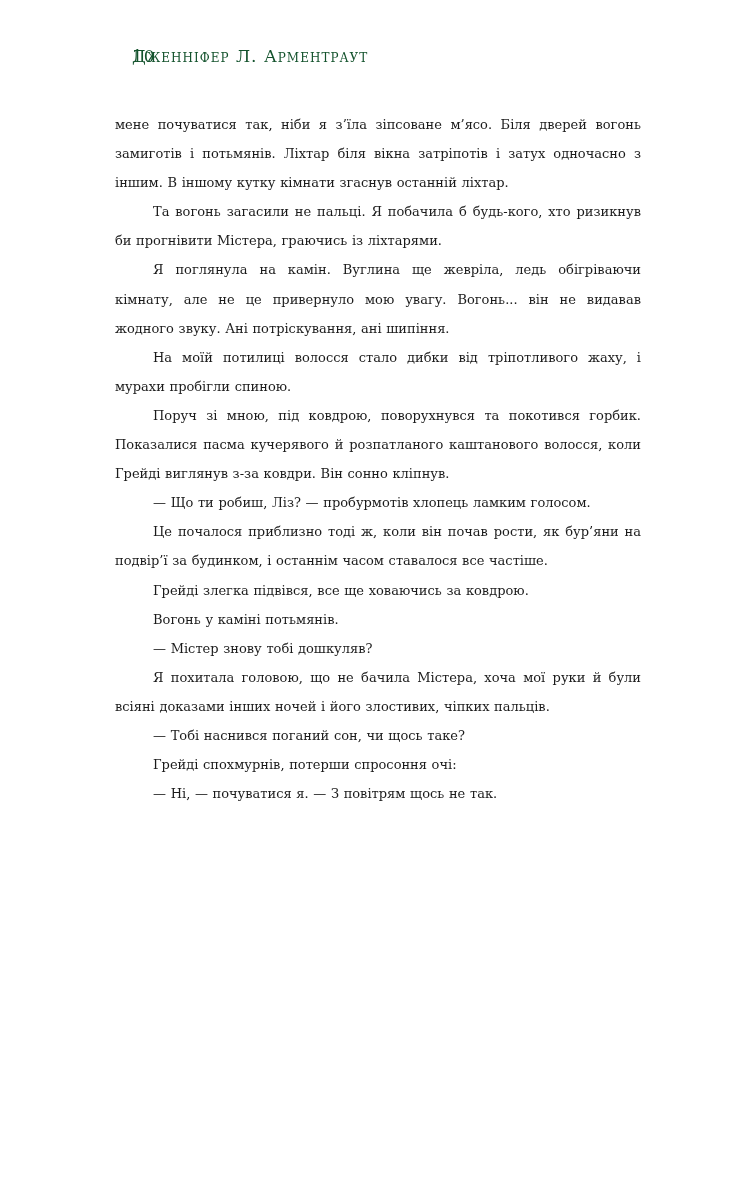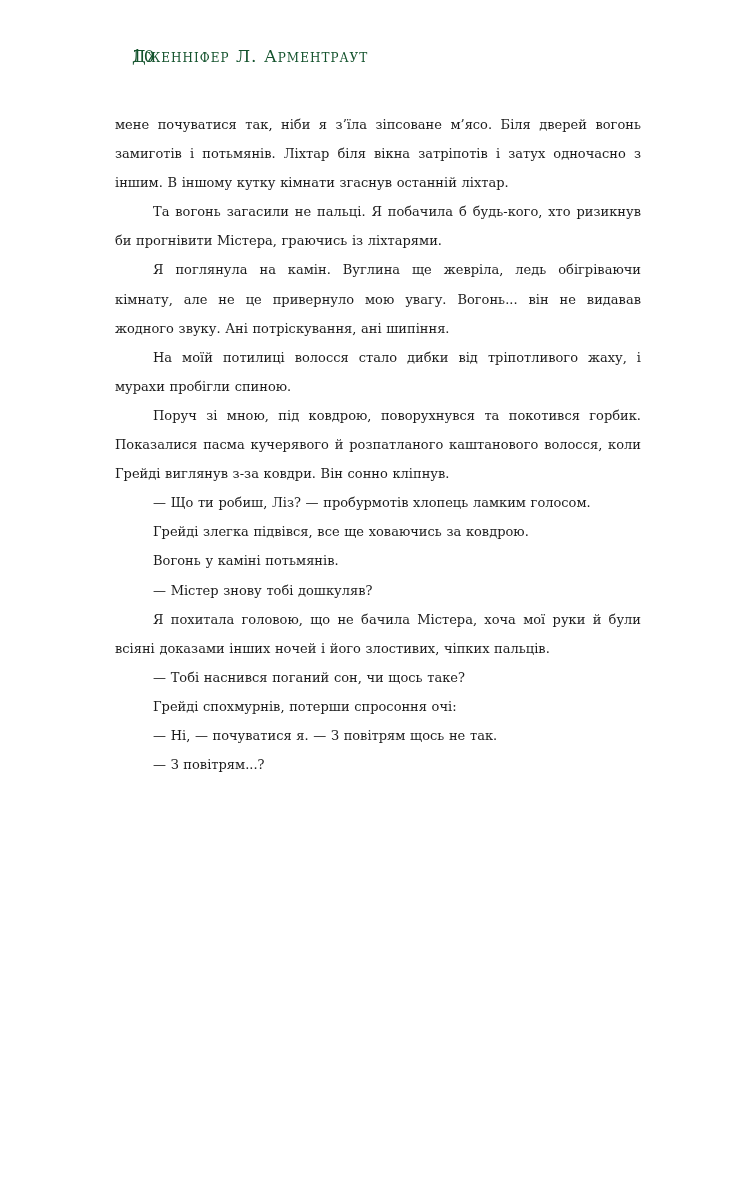--- a/index.html
+++ b/index.html
@@ -64,23 +64,23 @@
     <span class="running-title">Дженніфер Л. Арментраут</span>
   </header>
 
   <main class="text-block">
     <p class="para no-indent">мене почуватися так, ніби я з’їла зіпсоване м’ясо. Біля дверей вогонь замиготів і потьмянів. Ліхтар біля вікна затріпотів і затух одночасно з іншим. В іншому кутку кімнати згаснув останній ліхтар.</p>
     <p class="para">Та вогонь загасили не пальці. Я побачила б будь-кого, хто ризикнув би прогнівити Містера, граючись із ліхтарями.</p>
     <p class="para">Я поглянула на камін. Вуглина ще жевріла, ледь обігріваючи кімнату, але не це привернуло мою увагу. Вогонь... він не видавав жодного звуку. Ані потріскування, ані шипіння.</p>
     <p class="para">На моїй потилиці волосся стало дибки від тріпотливого жаху, і мурахи пробігли спиною.</p>
     <p class="para">Поруч зі мною, під ковдрою, поворухнувся та покотився горбик. Показалися пасма кучерявого й розпатланого каштанового волосся, коли Грейді виглянув з-за ковдри. Він сонно кліпнув.</p>
     <p class="para">— Що ти робиш, Ліз? — пробурмотів хлопець ламким голосом.</p>
+    <p class="para">Це почалося приблизно тоді ж, коли він почав рости, як бур’яни на подвір’ї за будинком, і останнім часом ставалося все частіше.</p>
     <p class="para">Грейді злегка підвівся, все ще ховаючись за ковдрою.</p>
     <p class="para">Вогонь у каміні потьмянів.</p>
     <p class="para">— Містер знову тобі дошкуляв?</p>
     <p class="para">Я похитала головою, що не бачила Містера, хоча мої руки й були всіяні доказами інших ночей і його злостивих, чіпких пальців.</p>
     <p class="para">— Тобі наснився поганий сон, чи щось таке?</p>
     <p class="para">Грейді спохмурнів, потерши спросоння очі:</p>
     <p class="para">— Ні, — почуватися я. — З повітрям щось не так.</p>
-    <p class="para">— З повітрям...?</p>
   </main>
 
 </div>
 
 </body></html>

